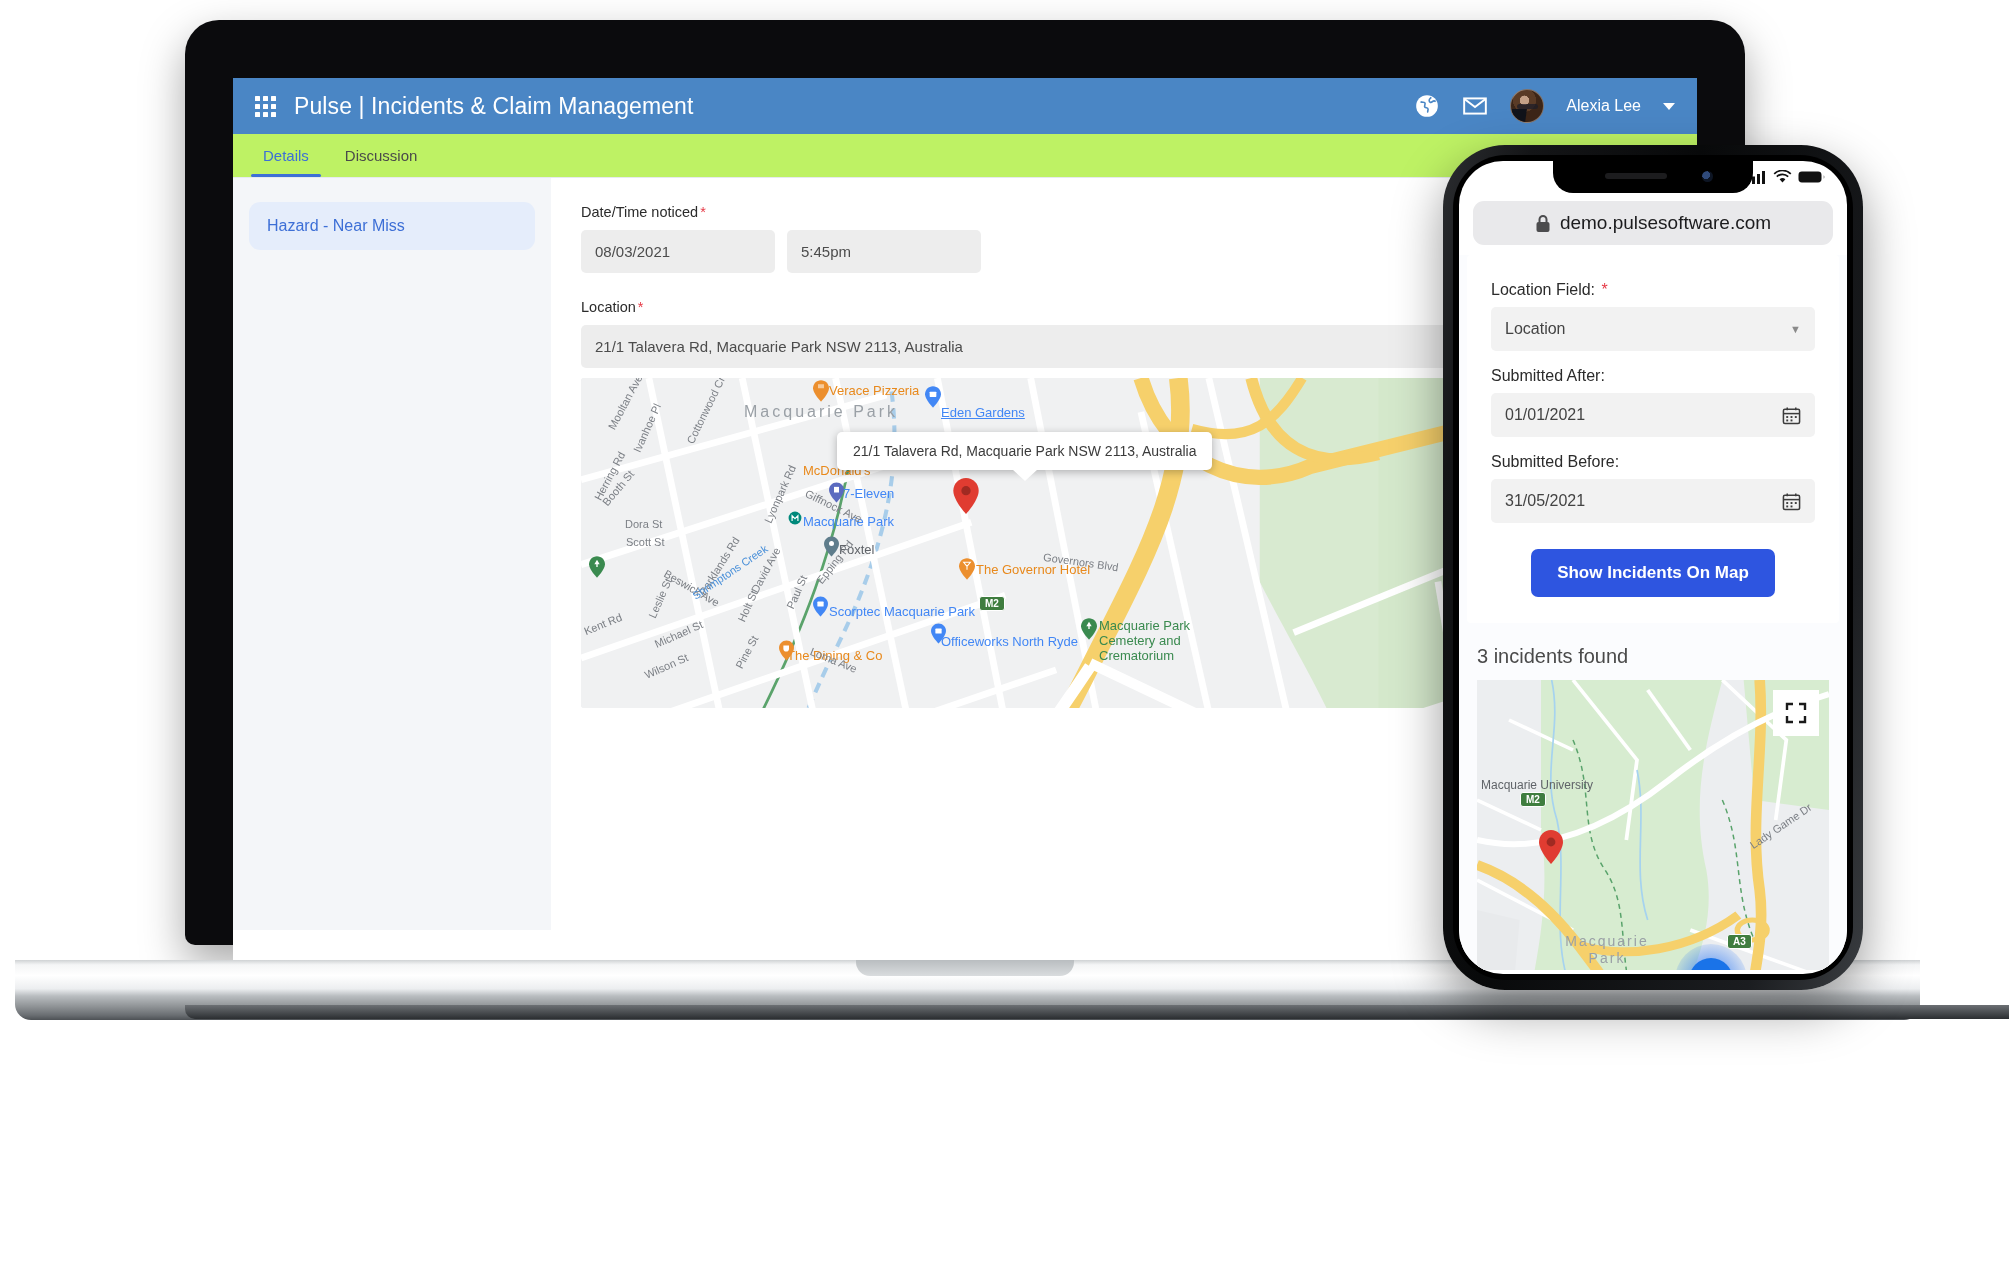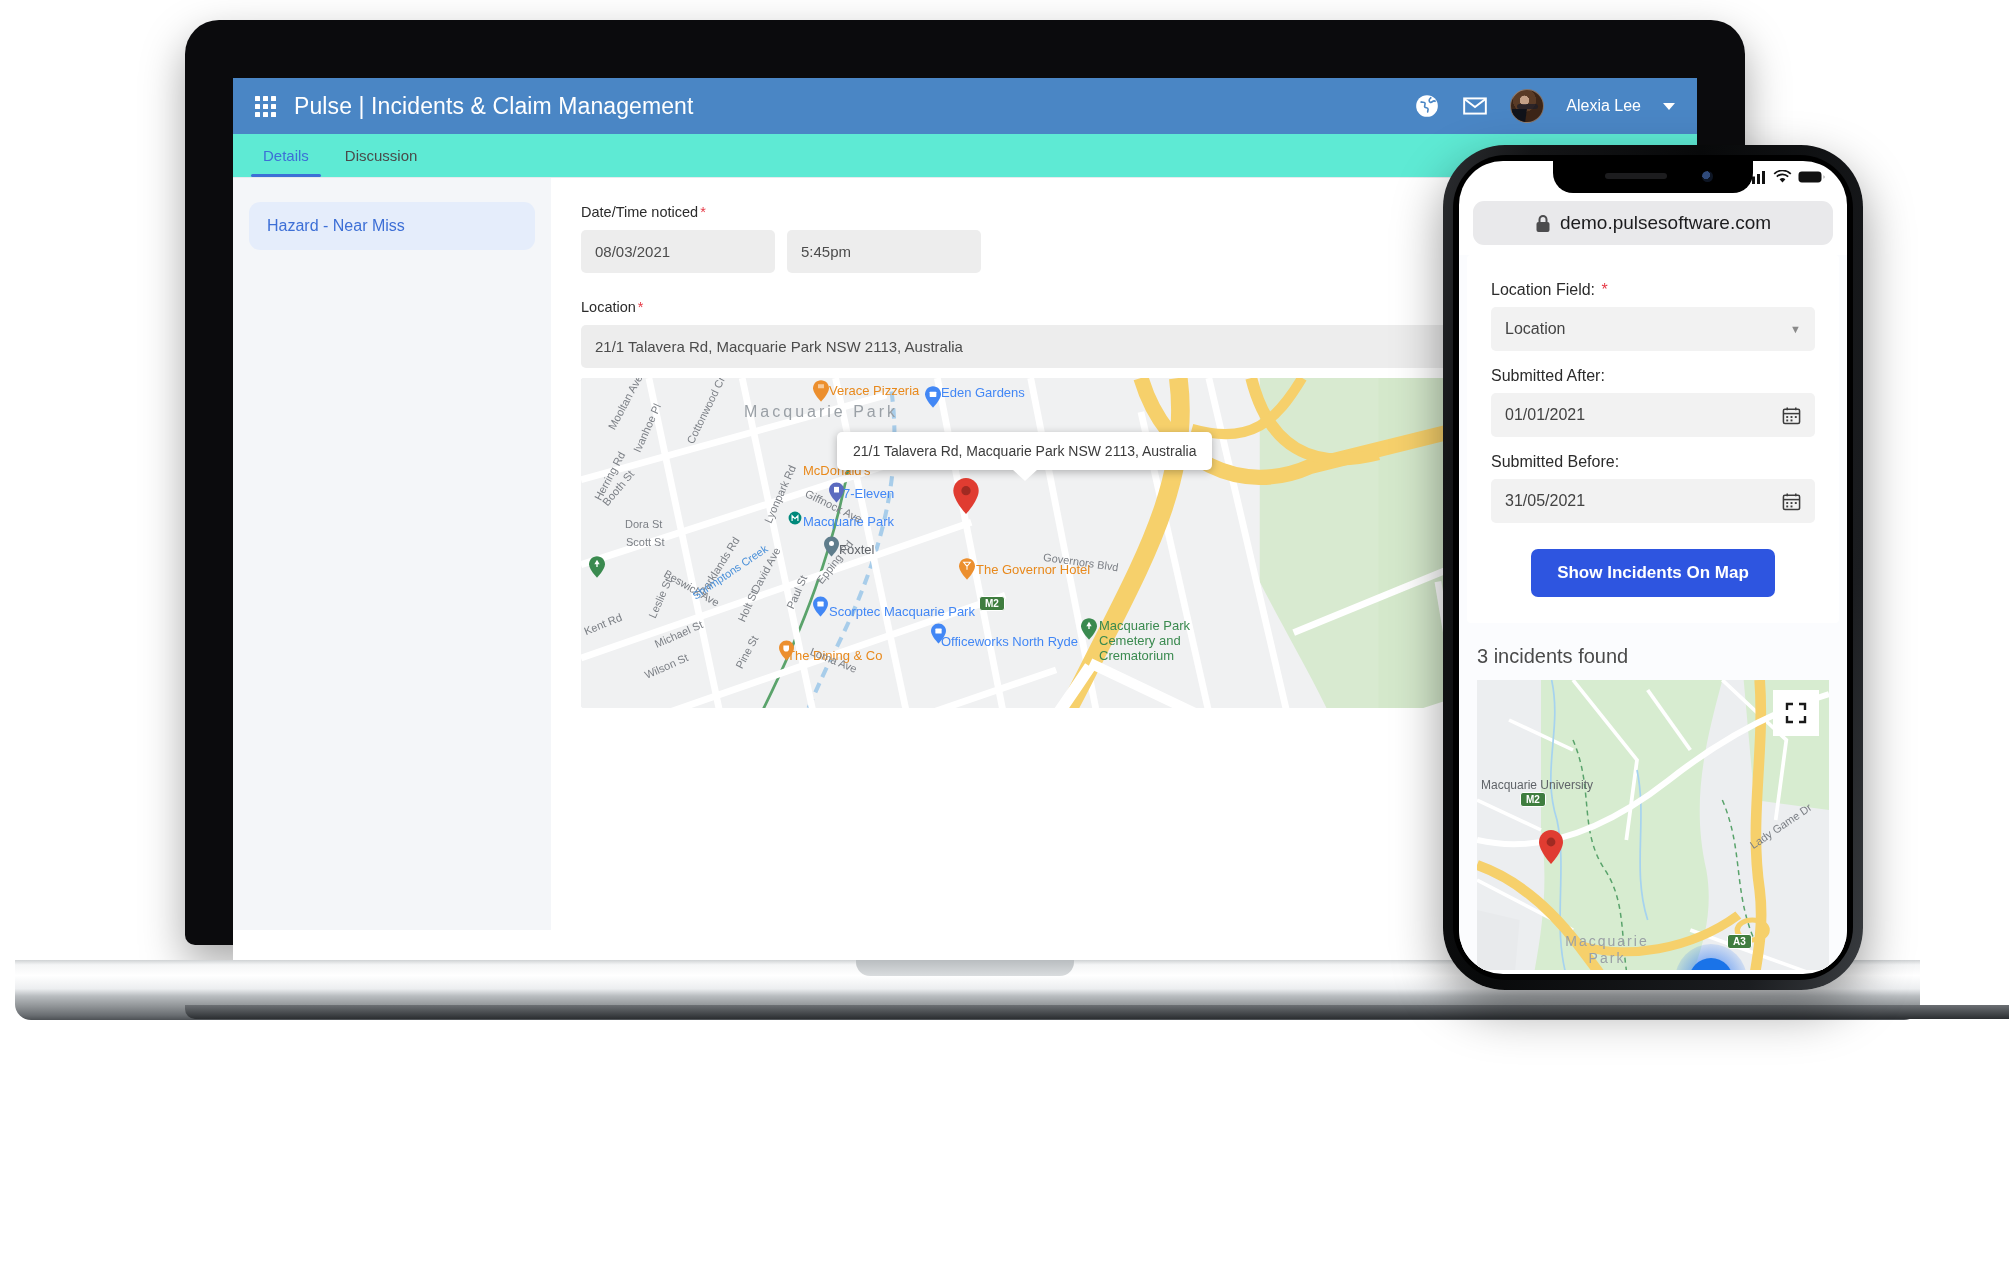--- a/index.html
+++ b/index.html
@@ -66,21 +66,21 @@
     background: rgba(30,30,40,.75);
   }
   .avatar:before {
     content: ""; position: absolute; left: 0; bottom: 0; width: 46%; height: 42%;
     background: #11131a; transform: skewX(-8deg);
   }
   .user-name { font-size: 16px; }
   .caret-down { width: 0; height: 0; border-left: 6px solid transparent; border-right: 6px solid transparent; border-top: 7px solid #fff; }
 
   
-  .tabbar { height: 44px; background: #5eead4; display: flex; align-items: stretch; padding-left: 12px; border-bottom: 1px solid #e6eaee; }
+  .tabbar { height: 44px; background: #bef264; display: flex; align-items: stretch; padding-left: 12px; border-bottom: 1px solid #e6eaee; }
   .tab { display: flex; align-items: center; padding: 0 18px; font-size: 15px; color: #4a4a4a; position: relative; }
   .tab.active { color: #3d6fd6; font-weight: 500; }
   .tab.active:after { content: ""; position: absolute; left: 6px; right: 6px; bottom: 0; height: 3px; background: #3d6fd6; border-radius: 2px; }
 
   
   .app-body { display: flex; height: calc(852px - 56px - 44px); background: #f4f6f9; }
   .sidebar { width: 318px; padding: 24px 16px 0 16px; }
   .side-item { background: #e5edfb; color: #3d6fd6; font-size: 16px; padding: 15px 18px; border-radius: 11px; }
 
   .content { flex: 1; background: #ffffff; padding: 26px 30px 0 30px; overflow: hidden; }
@@ -274,21 +274,21 @@
               <path d="M330 0 C345 50 390 70 430 52 L640 0" stroke="#f6d06b" stroke-width="9" fill="none"></path>
               <path d="M395 0 C405 40 430 55 470 45" stroke="#f6d06b" stroke-width="7" fill="none"></path>
               <path d="M360 30 C395 40 410 25 425 0" stroke="#f6d06b" stroke-width="6" fill="none"></path>
               <path d="M300 168 L640 330" stroke="#ffffff" stroke-width="6" fill="none"></path>
               <path d="M170 330 C230 270 260 230 300 170" stroke="#ffffff" stroke-width="7" fill="none"></path>
             </svg>
 
             <div class="map-label lbl-area" style="left:163px; top:24px; text-align:center; line-height:20px;">Macquarie Park</div>
 
             <div class="map-label lbl-poi-orange" style="left:248px; top:5px;">Verace Pizzeria</div>
-            <div class="map-label lbl-poi-blue" style="left:360px; top:7px;">Eden Gardens</div>
+            <div class="map-label lbl-poi-blue" style="left:360px; top:27px;text-decoration:underline;">Eden Gardens</div>
             <div class="map-label lbl-poi-orange" style="left:222px; top:85px;">McDonald's</div>
             <div class="map-label lbl-poi-blue" style="left:262px; top:108px;">7-Eleven</div>
             <div class="map-label lbl-poi-blue" style="left:222px; top:136px;">Macquarie Park</div>
             <div class="map-label" style="left:258px; top:164px; color:#5f6368;">Foxtel</div>
             <div class="map-label lbl-poi-orange" style="left:395px; top:184px;">The Governor Hotel</div>
             <div class="map-label lbl-poi-blue" style="left:248px; top:226px;">Scorptec Macquarie Park</div>
             <div class="map-label lbl-poi-blue" style="left:360px; top:256px;">Officeworks North Ryde</div>
             <div class="map-label lbl-poi-green" style="left:518px; top:240px; width:120px; white-space:normal; line-height:15px;">Macquarie Park Cemetery and Crematorium</div>
             <div class="map-label lbl-poi-orange" style="left:206px; top:270px;">The Dining &amp; Co</div>
 

